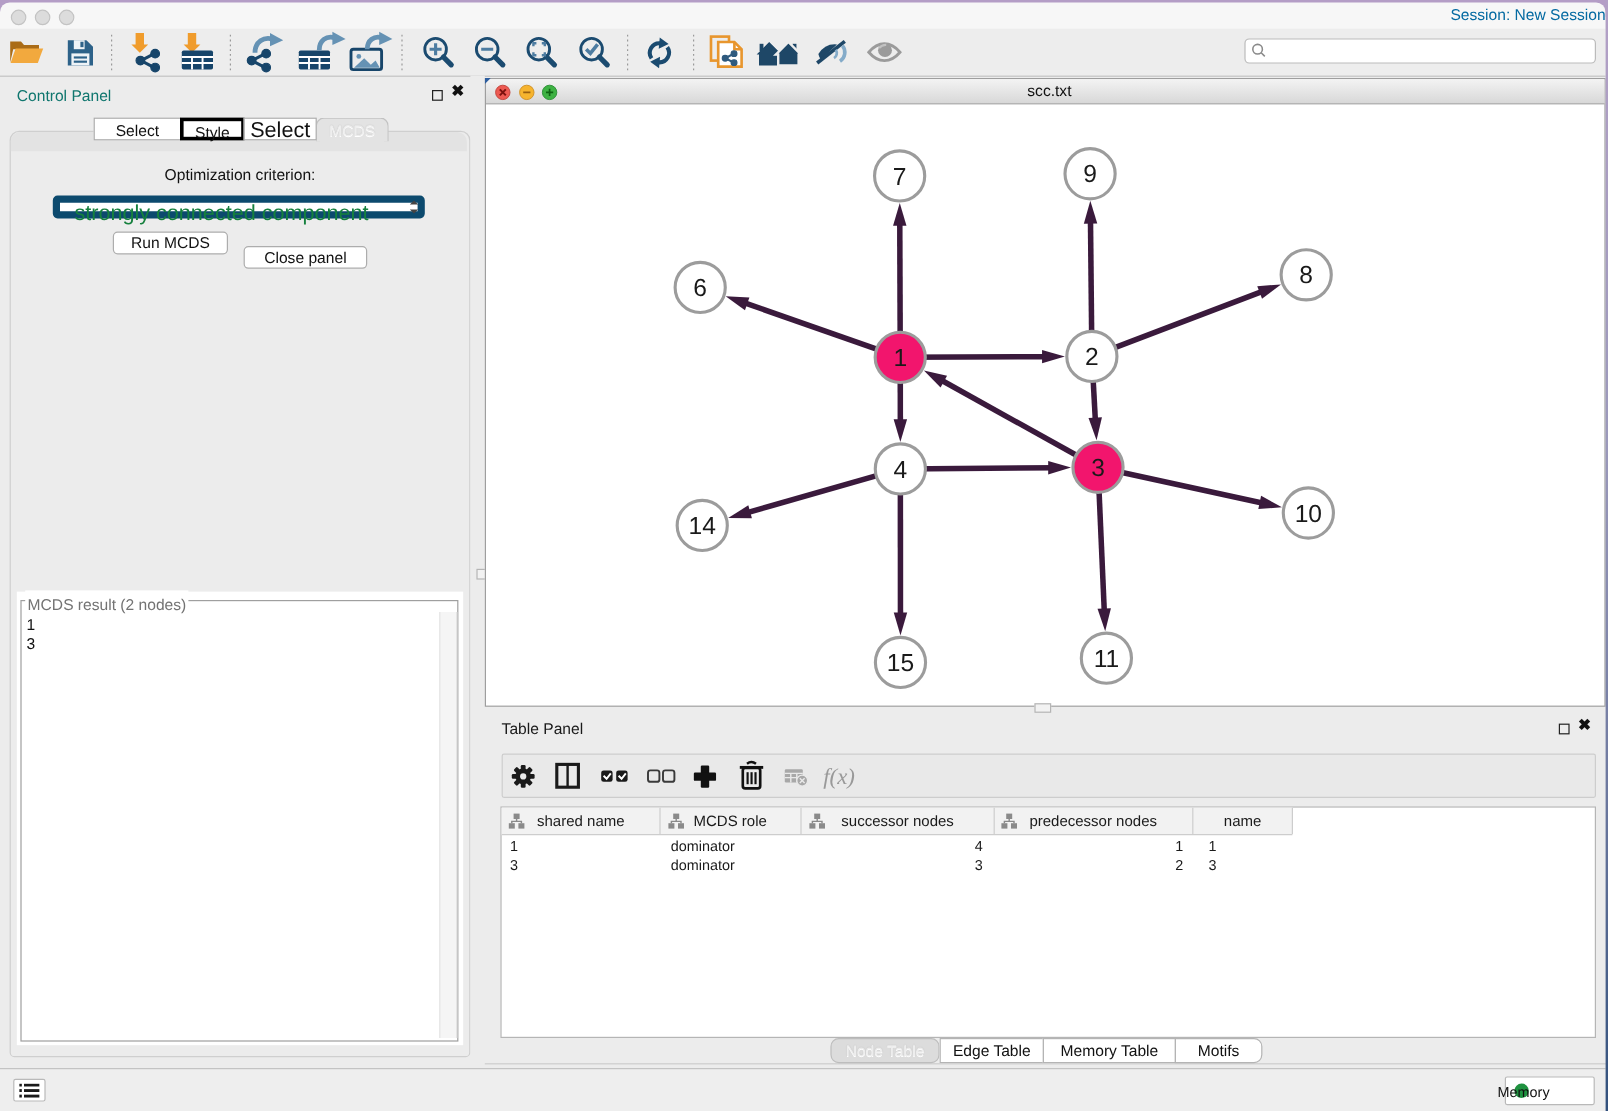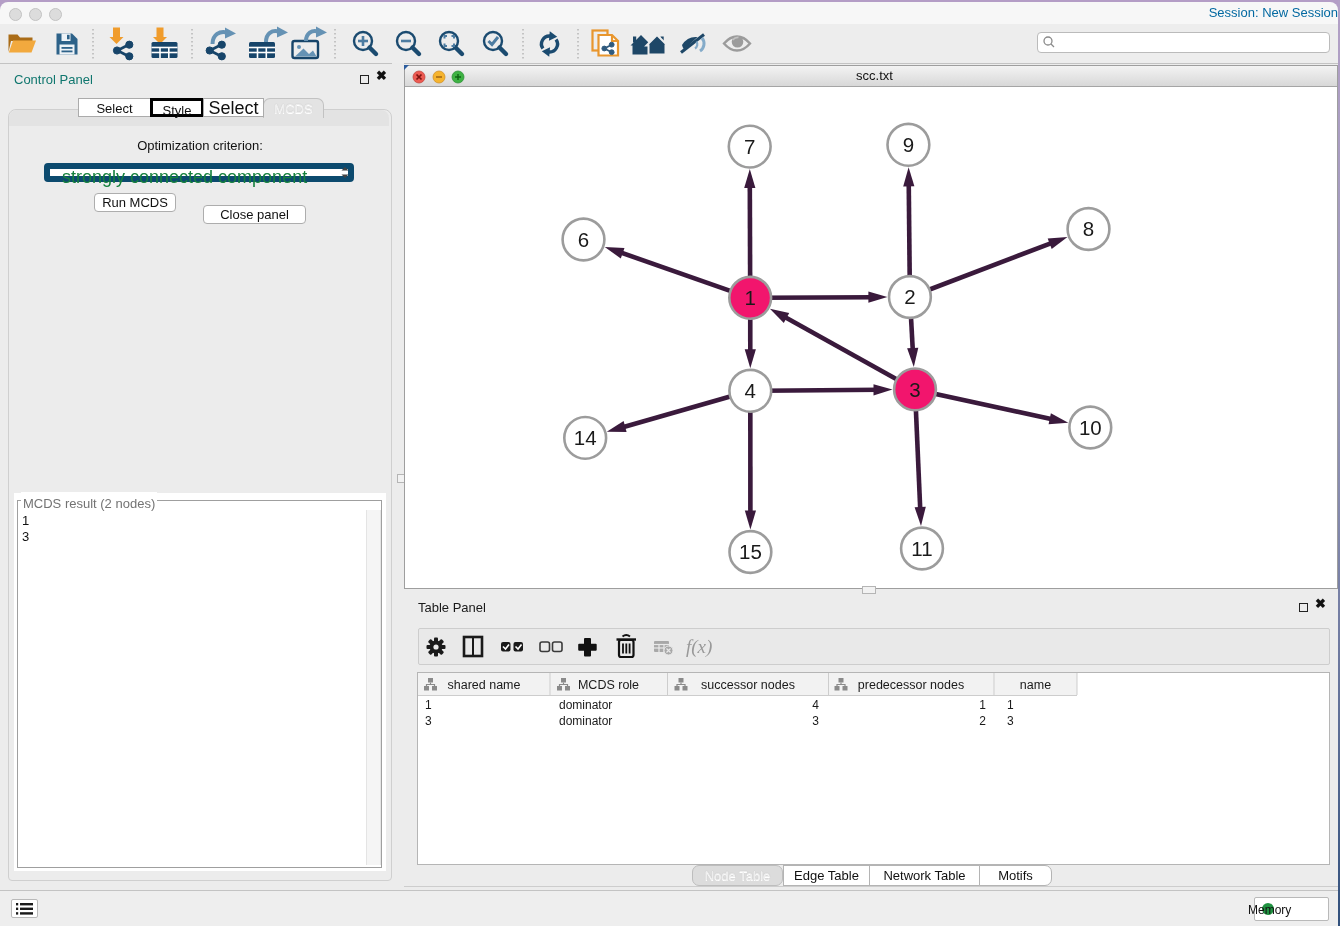--- a/index.html
+++ b/index.html
@@ -196,21 +196,21 @@
   <div class="abs" style="left:203px;top:98px;width:61px;height:19px;background:#fff;border:1px solid #ababab;
        text-align:center;font-size:18px;line-height:19px;color:#111;box-sizing:border-box;">Select</div>
 
   <div class="abs" style="left:0px;top:138px;width:400px;text-align:center;font-size:13px;color:#111;">Optimization criterion:</div>
   <div class="abs" style="left:44px;top:163px;width:310px;height:19px;background:#fff;border:6px solid #0c4a6e;
        border-radius:4px;box-sizing:border-box;font-size:18px;line-height:17px;color:#15803d;padding-left:12px;">strongly connected component</div>
   <svg class="abs" style="left:339px;top:166px;" width="12" height="13" viewBox="0 0 12 13">
     <path d="M2.5 4.5 L6 1 L9.5 4.5 Z" fill="#444"></path>
     <path d="M2.5 8.5 L6 12 L9.5 8.5 Z" fill="#444"></path>
   </svg>
-  <div class="abs" style="left:94px;top:193px;width:82px;height:19px;background:#fff;border:1px solid #adadad;
+  <div class="abs" style="left:94px;top:193px;width:96px;height:19px;background:#fff;border:1px solid #adadad;
        border-radius:4px;box-sizing:border-box;text-align:center;font-size:13px;line-height:17px;color:#111;">Run MCDS</div>
   <div class="abs" style="left:203px;top:193px;width:103px;height:19px;background:#fff;border:1px solid #adadad;
        border-radius:4px;box-sizing:border-box;text-align:center;font-size:13px;line-height:17px;color:#111;margin-top:12px;">Close panel</div>
 
   <div class="abs" style="left:14px;top:493px;width:372px;height:378px;background:#fff;"></div>
   <div class="abs" style="left:17px;top:500px;width:365px;height:368px;border:1px solid #9f9f9f;box-sizing:border-box;"></div>
   <div class="abs" style="left:21px;top:492px;background:#fff;padding:4px 2px;font-size:13px;color:#737373;">MCDS result (2 nodes)</div>
   <div class="abs" style="left:366px;top:510px;width:13px;height:355px;background:#f5f5f5;border-left:1px solid #e4e4e4;border-right:1px solid #e4e4e4;"></div>
   <div class="abs" style="left:22px;top:513px;font-size:13px;line-height:16px;color:#111;">1<br>3</div>
 
@@ -412,21 +412,21 @@
   <div class="abs" style="left:1007px;top:698px;font-size:12px;color:#1a1a1a;">1</div>
   <div class="abs" style="left:1007px;top:714px;font-size:12px;color:#1a1a1a;">3</div>
 
   <div class="abs" style="left:404px;top:885.5px;width:936px;height:1px;background:#cdcdcd;"></div>
   <div class="abs" style="left:692px;top:865px;width:91px;height:20.5px;background:#dcdcdc;border:1px solid #bdbdbd;
        border-radius:7px;box-sizing:border-box;text-align:center;font-size:13px;line-height:19px;
        color:#ededed;text-shadow:0 1px 0 #ffffff, 0 0 1px #b5b5b5;">Node Table</div>
   <div class="abs" style="left:783px;top:865px;width:87px;height:20.5px;background:#fff;border:1px solid #b4b4b4;
        box-sizing:border-box;text-align:center;font-size:13px;line-height:19px;color:#111;">Edge Table</div>
   <div class="abs" style="left:869px;top:865px;width:111px;height:20.5px;background:#fff;border:1px solid #b4b4b4;
-       box-sizing:border-box;text-align:center;font-size:13px;line-height:19px;color:#111;">Network Table</div>
+       box-sizing:border-box;text-align:center;font-size:13px;line-height:19px;color:#111;">Memory Table</div>
   <div class="abs" style="left:979px;top:865px;width:73px;height:20.5px;background:#fff;border:1px solid #b4b4b4;
        border-radius:0 7px 7px 0;box-sizing:border-box;text-align:center;font-size:13px;line-height:19px;color:#111;">Motifs</div>
 
   <div class="abs" style="left:0;top:890px;width:1338px;height:36px;background:#eeeeee;border-top:1px solid #c3c3c3;box-sizing:border-box;"></div>
   <div class="abs" style="left:11px;top:899px;width:27px;height:19px;background:#fff;border:1px solid #b9b9b9;border-radius:2px;box-sizing:border-box;"></div>
   <svg class="abs" style="left:16px;top:903px;" width="17" height="12" viewBox="0 0 17 12">
     <g fill="#1a1a1a">
       <rect x="0" y="0" width="2.2" height="2.4"></rect>
       <rect x="4" y="0" width="13" height="2.4"></rect>
       <rect x="0" y="4.6" width="2.2" height="2.4"></rect>

